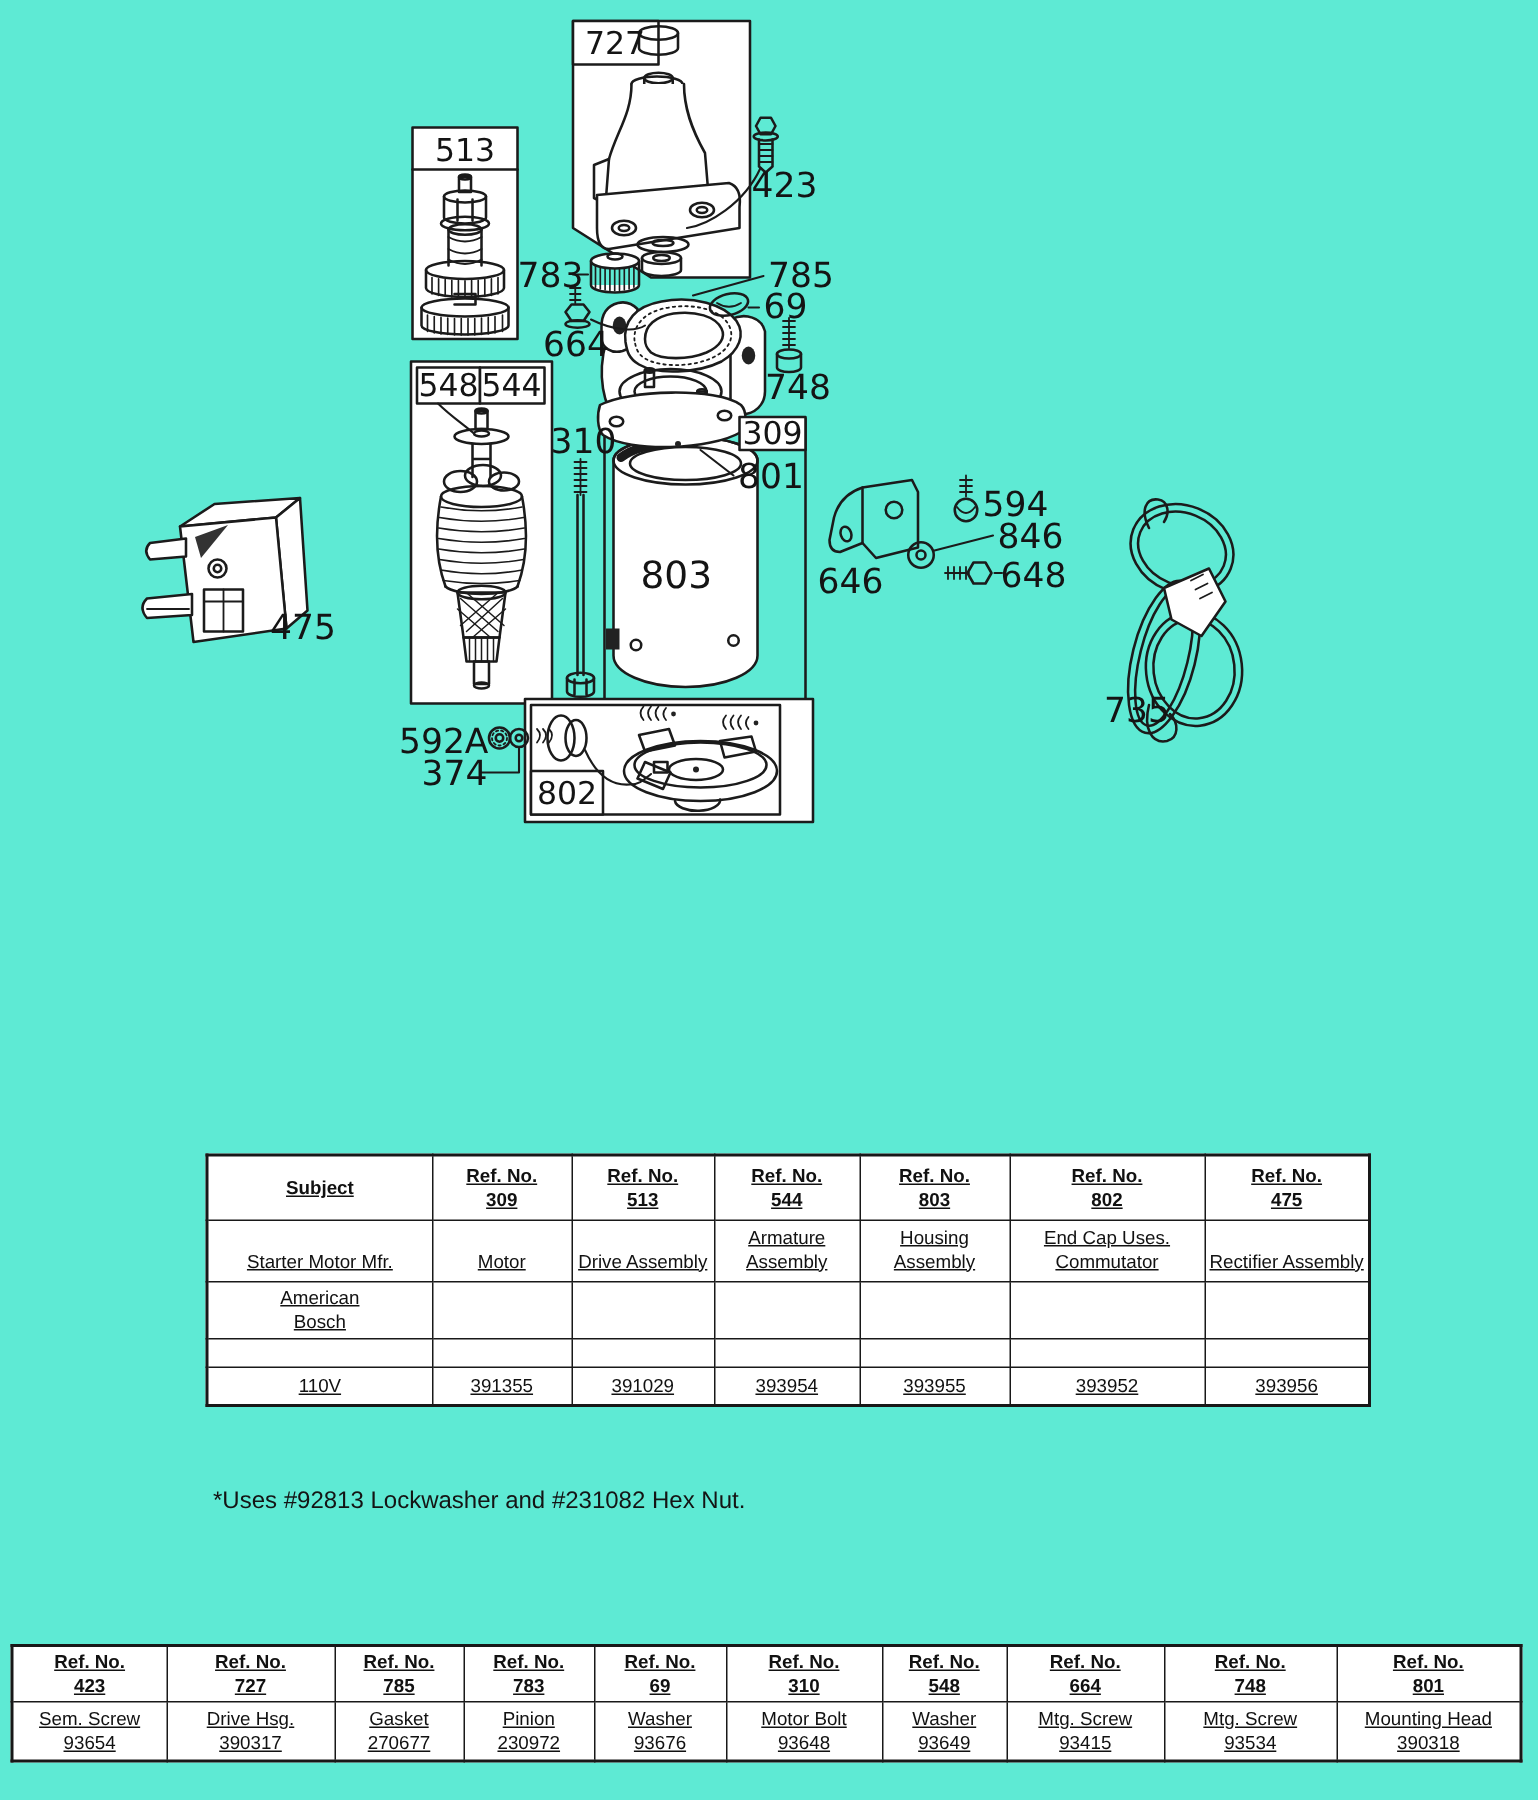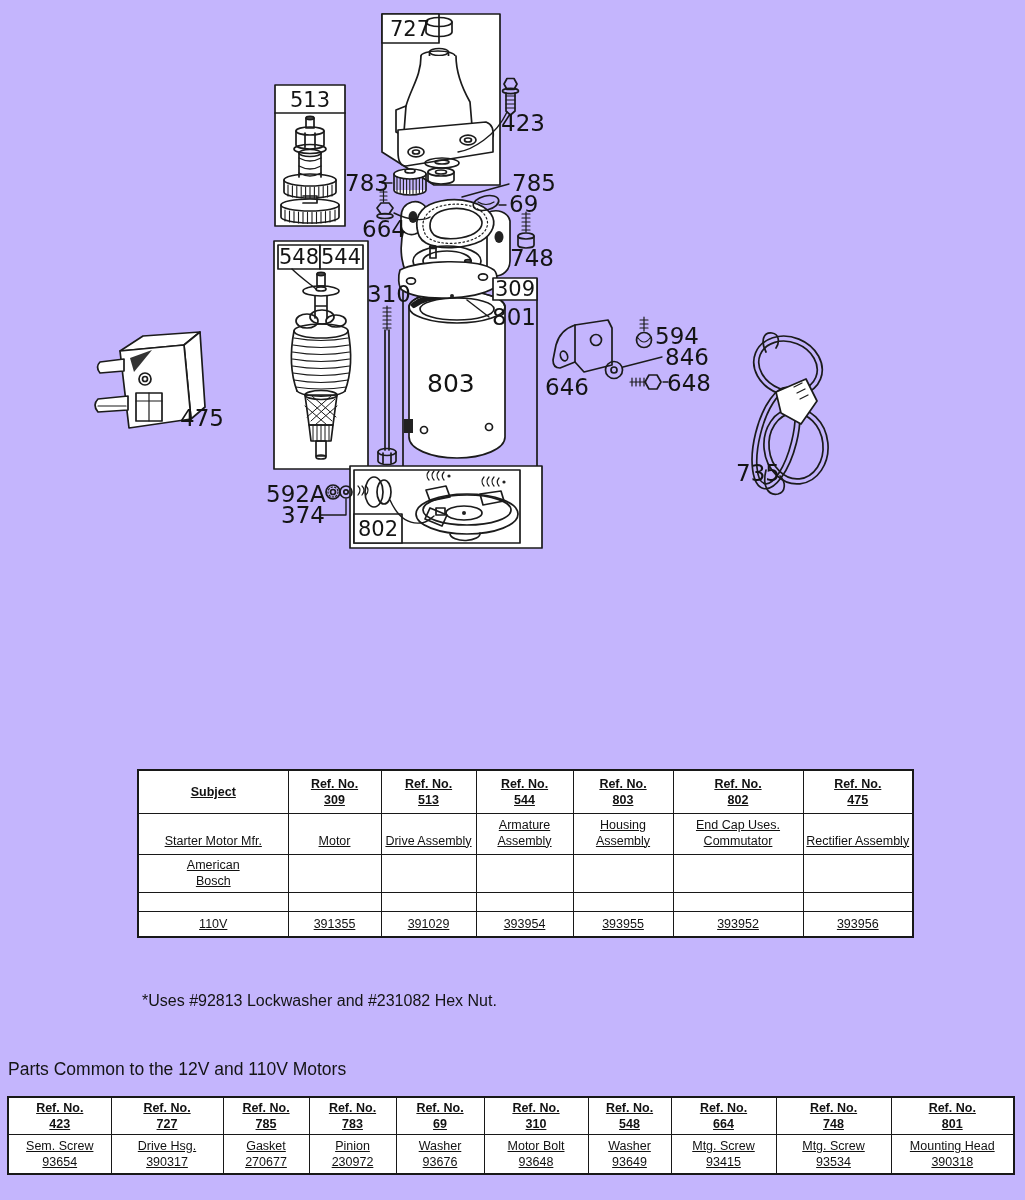--- a/index.html
+++ b/index.html
@@ -1,18 +1,18 @@
 <!DOCTYPE html>
 <html><head>
 <meta charset="utf-8">
 <style>
   html,body{margin:0;padding:0;}
   body{width:1025px;height:1200px;background:#fff;position:relative;
        font-family:"Liberation Sans",sans-serif;color:#111;}
-  .page{position:absolute;left:0;top:0;width:1025px;height:1200px;background:#c4b5fd;overflow:hidden;}
+  .page{position:absolute;left:0;top:0;width:1025px;height:1200px;background:#5eead4;overflow:hidden;}
   svg.diagram{position:absolute;left:0;top:0;}
   svg text{font-family:"DejaVu Sans",sans-serif;font-size:23px;fill:#141414;stroke:none;}
   svg text.lbl{font-size:21px;}
   svg text.big{font-size:25px;}
 
   table{border-collapse:collapse;table-layout:fixed;position:absolute;background:#fff;text-decoration:underline;}
   td{border:1.6px solid #181818;text-align:center;vertical-align:middle;
      padding:0 2px;font-size:12.5px;line-height:1.28;overflow:hidden;}
   .ref-table{left:137px;top:769px;border:2.4px solid #181818;}
   .common-table{left:7px;top:1096px;border:2.4px solid #181818;}
@@ -371,21 +371,20 @@
     <td>393954</td>
     <td>393955</td>
     <td>393952</td>
     <td>393956</td>
   </tr>
 </tbody>
     </table>
 
 <div class="footnote">*Uses #92813 Lockwasher and #231082 Hex Nut.</div>
 
-<div class="section-title">Parts Common to the 12V and 110V Motors</div>
 
 <table class="common-table">
   <colgroup>
     <col style="width:103px">
         <col style="width:112px">
         <col style="width:86px">
         <col style="width:87px">
     <col style="width:88px">
         <col style="width:104px">
         <col style="width:83px">

